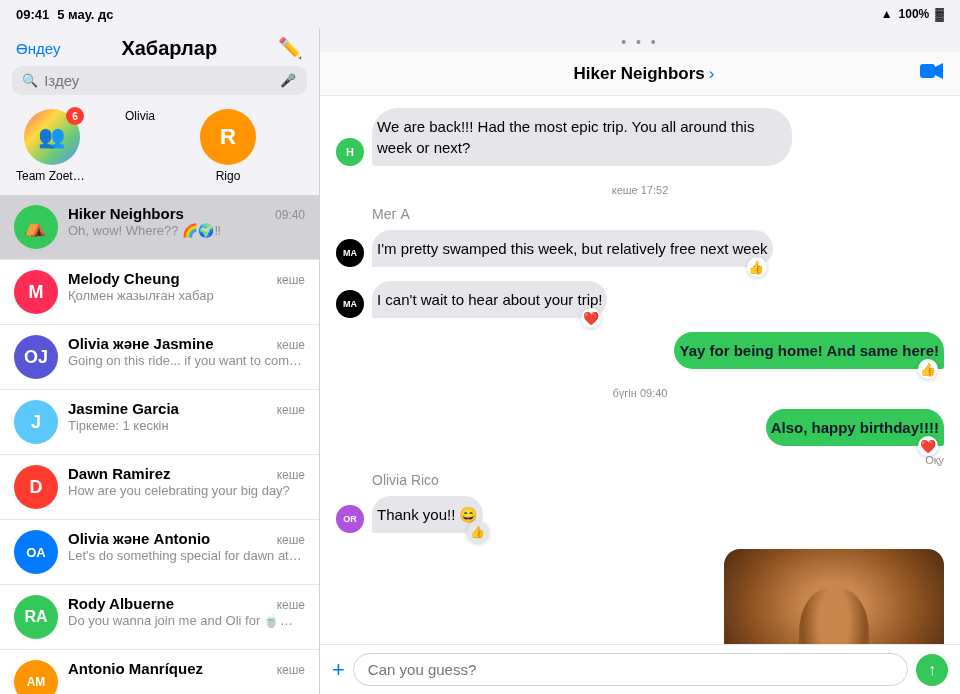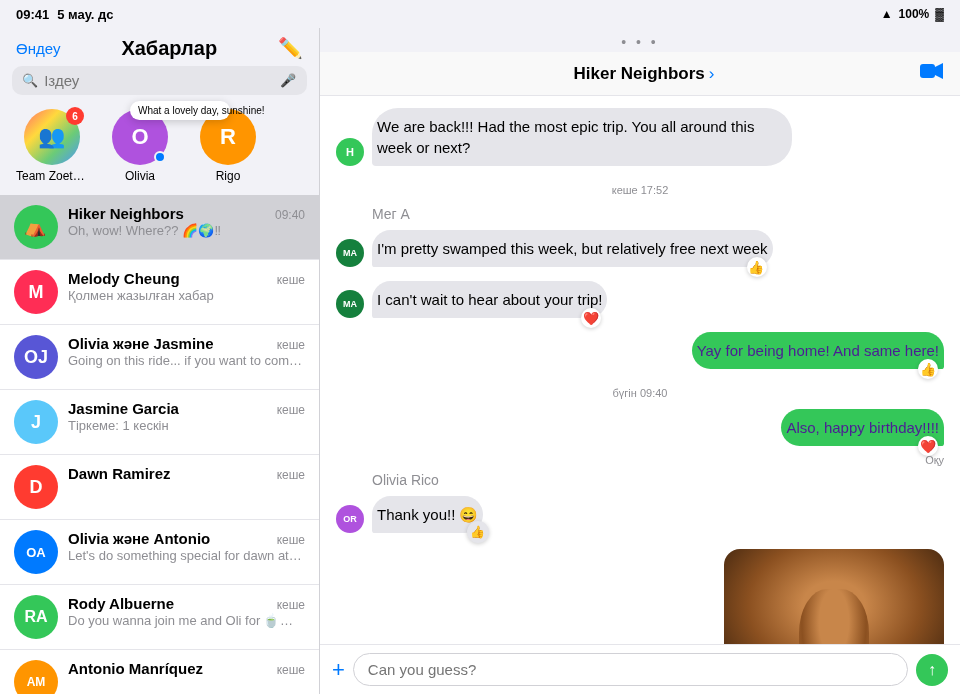--- a/index.html
+++ b/index.html
@@ -307,22 +307,23 @@
       line-height: 1.4;
       position: relative;
     }
     .msg-bubble.other-bubble {
       background: #e5e5ea;
       color: #000;
       border-bottom-left-radius: 4px;
     }
     .msg-bubble.mine-bubble {
       background: #34c759;
-      color: #4c1d95;
+      color: #0f172a;
       border-bottom-right-radius: 4px;
+      font-weight: bold;
     }
 
     .msg-sender-name {
       font-size: 14px;
       color: #8e8e93;
       margin-bottom: 2px;
       margin-left: 36px;
     }
 
     .msg-timestamp {
@@ -444,21 +445,21 @@
     }
 
     
     .av-green { background: #34c759; }
     .av-purple { background: #af52de; }
     .av-orange { background: #ff9500; }
     .av-blue { background: #007aff; }
     .av-red { background: #ff3b30; }
     .av-teal { background: #5ac8fa; }
     .av-pink { background: #ff2d55; }
-    .av-gray { background: #15803d; }
+    .av-gray { background: #000000; }
     .av-indigo { background: #5856d6; }
     .av-multi {
       background: linear-gradient(135deg, #ff6b6b 0%, #ffd93d 33%, #6bcb77 66%, #4d96ff 100%);
     }
   </style>
 </head>
 <body>
 
 <div class="status-bar">
   <div class="status-bar-left">
@@ -492,25 +493,20 @@
 
       <div class="pinned-item">
         <div class="pinned-avatar-wrap">
           <div class="pinned-avatar av-multi">👥</div>
           <div class="badge-count">6</div>
         </div>
         <span class="pinned-name">Team Zoetrope</span>
       </div>
 
       <div class="pinned-item">
-        <div class="pinned-avatar-wrap">
-          <div class="pinned-bubble">What a lovely day, sunshine!</div>
-          <div class="pinned-avatar av-purple">O</div>
-          <div class="pinned-dot"></div>
-        </div>
         <span class="pinned-name">Olivia</span>
       </div>
 
       <div class="pinned-item">
         <div class="pinned-avatar-wrap">
           <div class="pinned-avatar av-orange">R</div>
         </div>
         <span class="pinned-name">Rigo</span>
       </div>
     </div>
@@ -561,20 +557,21 @@
         </div>
       </div>
 
       <div class="conv-item">
         <div class="conv-avatar av-red">D</div>
         <div class="conv-content">
           <div class="conv-top">
             <span class="conv-name">Dawn Ramirez</span>
             <span class="conv-time">кеше</span>
           </div>
+          <div class="conv-preview">How are you celebrating your big day?</div>
         </div>
       </div>
 
       <div class="conv-item">
         <div class="conv-avatar av-blue" style="font-size:13px;">OA</div>
         <div class="conv-content">
           <div class="conv-top">
             <span class="conv-name">Olivia және Antonio</span>
             <span class="conv-time">кеше</span>
           </div>

